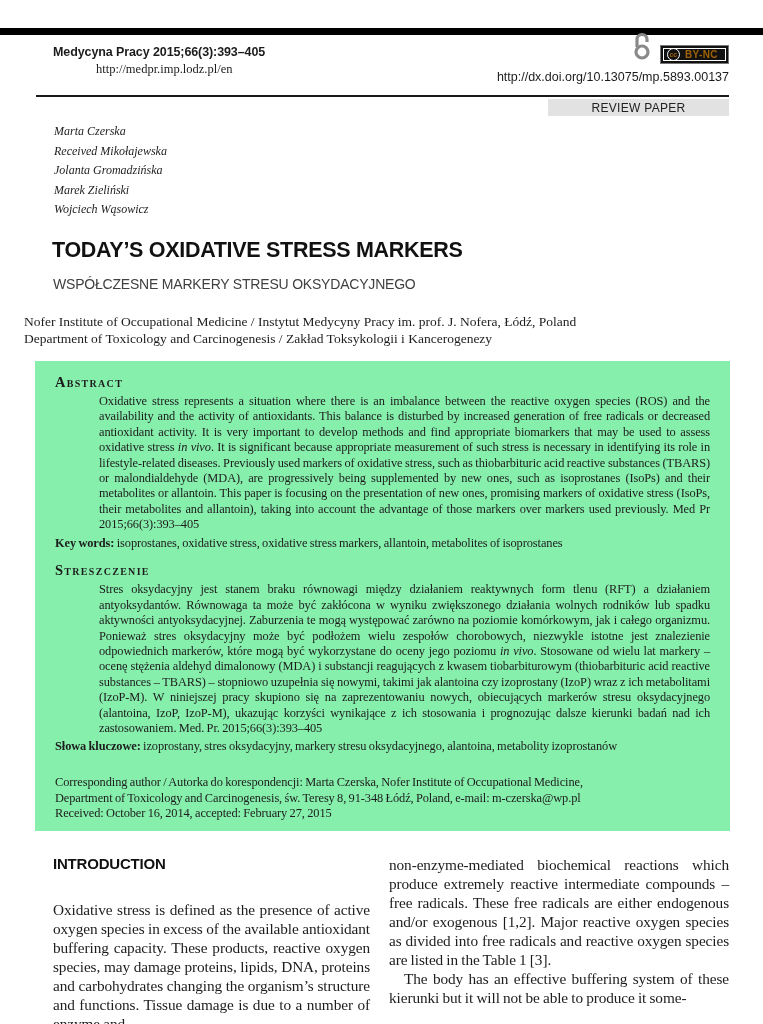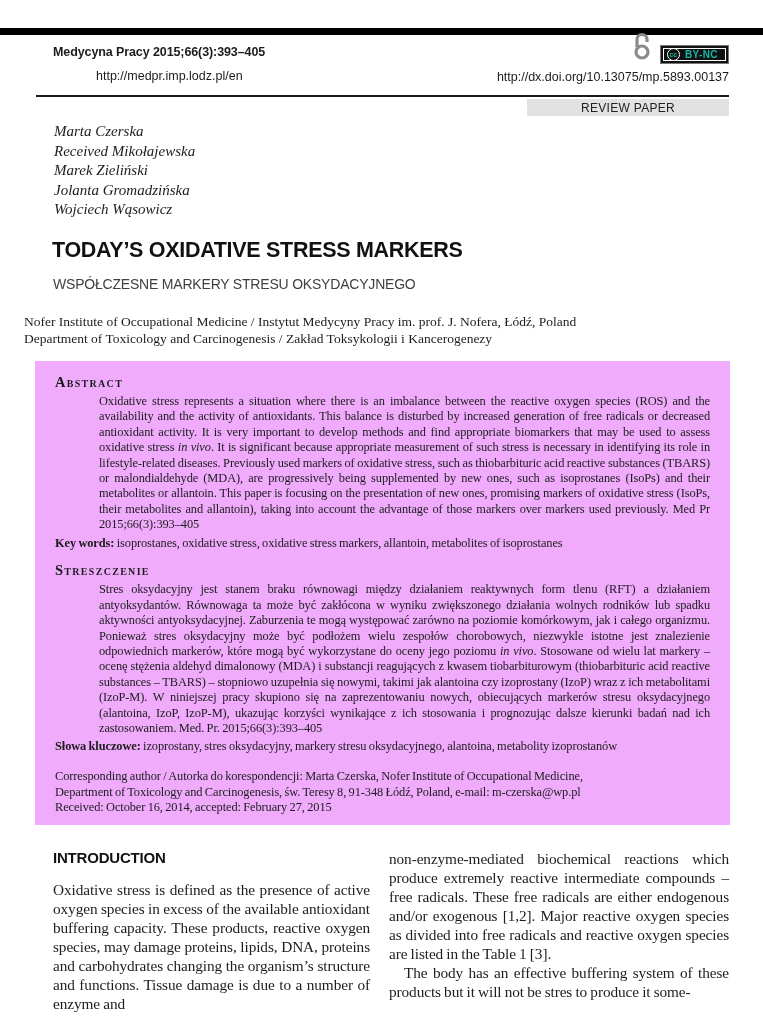--- a/index.html
+++ b/index.html
@@ -10,82 +10,82 @@
     margin:0 auto;
     background:#ffffff;
     color:#1c1c1c;
     font-family:"Liberation Serif", serif;
     overflow:hidden;
   }
   .top-bar { margin-top:28px; width:763px; height:7px; background:#000000; }
 
   .header { position:relative; height:44px; margin:10px 34px 0 53px; }
   .jref  { font-family:"Liberation Sans", sans-serif; font-weight:bold; font-size:12.5px; letter-spacing:-0.1px; }
-  .jurl  { font-family:Liberation Sans, sans-serif; font-size:12.5px; margin-top:10px;padding-left:43px; }
+  .jurl  { font-family:Liberation Serif, serif; font-size:12.5px; margin-top:3px;padding-left:43px; }
   .hdr-right { position:absolute; right:0; top:-14px; display:flex; flex-direction:column; align-items:flex-end; }
   .badge-row { display:flex; align-items:flex-end; gap:9px; }
   .cc-badge {
     display:inline-flex; align-items:center; gap:5px;
-    background:#111; color:#14b8a6;
+    background:#111; color:#a16207;
     border:1px solid #777;
     box-shadow: inset 0 0 0 2px #111, inset 0 0 0 3px #fff;
     padding:3px 10px 3px 6px; height:19px;
   }
   .cc-circle {
     width:13px; height:13px; border:1.5px solid #fff; border-radius:50%;
     display:inline-flex; align-items:center; justify-content:center;
     font-family:"Liberation Sans", sans-serif; font-size:7px; font-weight:bold; line-height:1;
   }
   .cc-label { font-family:"Liberation Sans", sans-serif; font-size:10px; font-weight:bold; letter-spacing:0.4px; }
   .doi { font-family:"Liberation Sans", sans-serif; font-size:12.5px; margin-top:6px; }
 
   .header-rule { height:2px; background:#1a1a1a; margin:6px 34px 0 36px; }
   .review-badge {
-    width:202px; height:17px; margin:2px 34px 0 auto;
+    width:181px; height:17px; margin:2px 34px 0 auto;
     background:#e2e2e2;
     display:flex; align-items:center; justify-content:center;
     font-family:"Liberation Sans", sans-serif; font-size:12px; letter-spacing:0.3px; color:#222;
   }
 
-  .authors { margin:6px 0 0 54px; font-style:italic; font-size:15px; line-height:19.5px; }
+  .authors { margin:6px 0 0 54px; font-style:italic; font-size:12px; line-height:19.5px; }
   .title {
     margin:18px 0 0 52px;
     font-family:"Liberation Sans", sans-serif; font-weight:bold;
     font-size:21.5px; letter-spacing:-0.3px; color:#111;
   }
   .subtitle {
     margin:13px 0 0 53px;
     font-family:"Liberation Sans", sans-serif; font-size:14px; letter-spacing:-0.2px; color:#404040;
   }
   .affiliation { margin:21px 0 0 24px; font-size:13.5px; line-height:17px; }
 
   .abstract-box {
     margin:14px 33px 0 35px;
-    background:#f0abfc;
+    background:#86efac;
     padding:14px 20px 9px 20px;
     font-size:12.4px; line-height:15.4px;
     letter-spacing:-0.1px; word-spacing:-0.6px;
   }
   .box-heading {
     font-variant:small-caps; font-weight:600; font-size:14.5px;
     letter-spacing:1.3px; margin-bottom:4px;
   }
   .box-para { text-align:justify;margin-left:44px; }
   .box-keywords { margin-top:3px; text-align:justify; }
   .bold { font-weight:bold; }
   .it { font-style:italic; }
   .box-heading.second { margin-top:12px; }
-  .correspondence { margin-top:14px; line-height:15.8px; }
+  .correspondence { margin-top:20px; line-height:15.8px; }
 
   .body-cols { display:flex; margin:24px 34px 0 53px; gap:19px; }
   .col-left  { width:317px; }
   .col-right { width:340px; }
   .section-heading {
     font-family:"Liberation Sans", sans-serif; font-weight:bold;
-    font-size:15px; letter-spacing:-0.2px; color:#111; margin-bottom:14px;
+    font-size:15px; letter-spacing:-0.2px; color:#111; margin-bottom:28px;
   }
   .body-para {
     font-size:15.3px; line-height:19px; text-align:justify;
     letter-spacing:-0.1px; word-spacing:-0.5px;
   }
   .body-para.indent { text-indent:15px; }
 
   .footnote { margin:16px 34px 0 38px; }
   .footnote-rule { width:123px; height:1px; background:#333; margin-bottom:5px; }
   .footnote-text {
@@ -121,22 +121,22 @@
     </div>
   </div>
 
   <div class="header-rule"></div>
 
   <div class="review-badge">REVIEW PAPER</div>
 
   <div class="authors">
     <div>Marta Czerska</div>
     <div>Received Mikołajewska</div>
+    <div>Jolanta Gromadzińska</div>
     <div>Marek Zieliński</div>
-    <div>Jolanta Gromadzińska</div>
     <div>Wojciech Wąsowicz</div>
   </div>
 
   <h1 class="title">TODAY’S OXIDATIVE STRESS MARKERS</h1>
   <div class="subtitle">WSPÓŁCZESNE MARKERY STRESU OKSYDACYJNEGO</div>
 
   <div class="affiliation">
     <div>Nofer Institute of Occupational Medicine / Instytut Medycyny Pracy im. prof. J. Nofera, Łódź, Poland</div>
     <div>Department of Toxicology and Carcinogenesis / Zakład Toksykologii i Kancerogenezy</div>
   </div>
@@ -157,21 +157,21 @@
     </div>
   </div>
 
   <div class="body-cols">
     <div class="col-left">
       <div class="section-heading">INTRODUCTION</div>
       <p class="body-para">Oxidative stress is defined as the presence of active oxygen species in excess of the available antioxidant buffering capacity. These products, reactive oxygen species, may damage proteins, lipids, DNA, proteins and carbohydrates changing the organism’s structure and functions. Tissue damage is due to a number of enzyme and</p>
     </div>
     <div class="col-right">
       <p class="body-para">non-enzyme-mediated biochemical reactions which produce extremely reactive intermediate compounds – free radicals. These free radicals are either endogenous and/or exogenous [1,2]. Major reactive oxygen species as divided into free radicals and reactive oxygen species are listed in the Table 1 [3].</p>
-      <p class="body-para indent">The body has an effective buffering system of these products but it will not be stres to produce it some-</p>
+      <p class="body-para indent">The body has an effective buffering system of these kierunki but it will not be able to produce it some-</p>
     </div>
   </div>
 
   <div class="footnote">
     <div class="footnote-rule"></div>
     <p class="footnote-text">Funding / Finansowanie: this study was performed under the projects: IMP.1.32. “The concentration of F2 isoprostane in biological samples of the Lodz healthy population” and IMP 1.25. “Development of methods for the determination of isoprostane F2-IsoP in biological materials by GC-MS.” Project manager: Marek Zieliński, M.A.</p>
   </div>
 
 </div>
 

